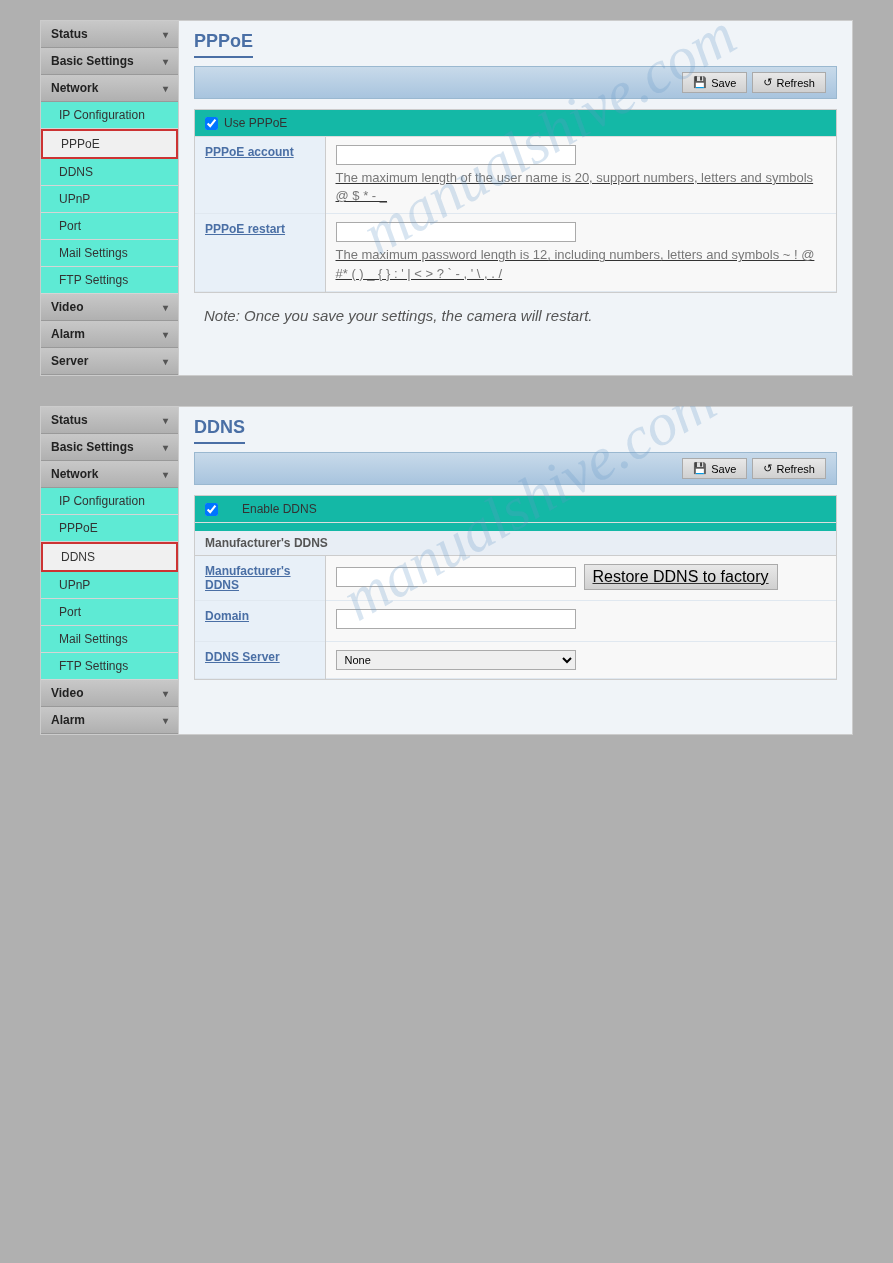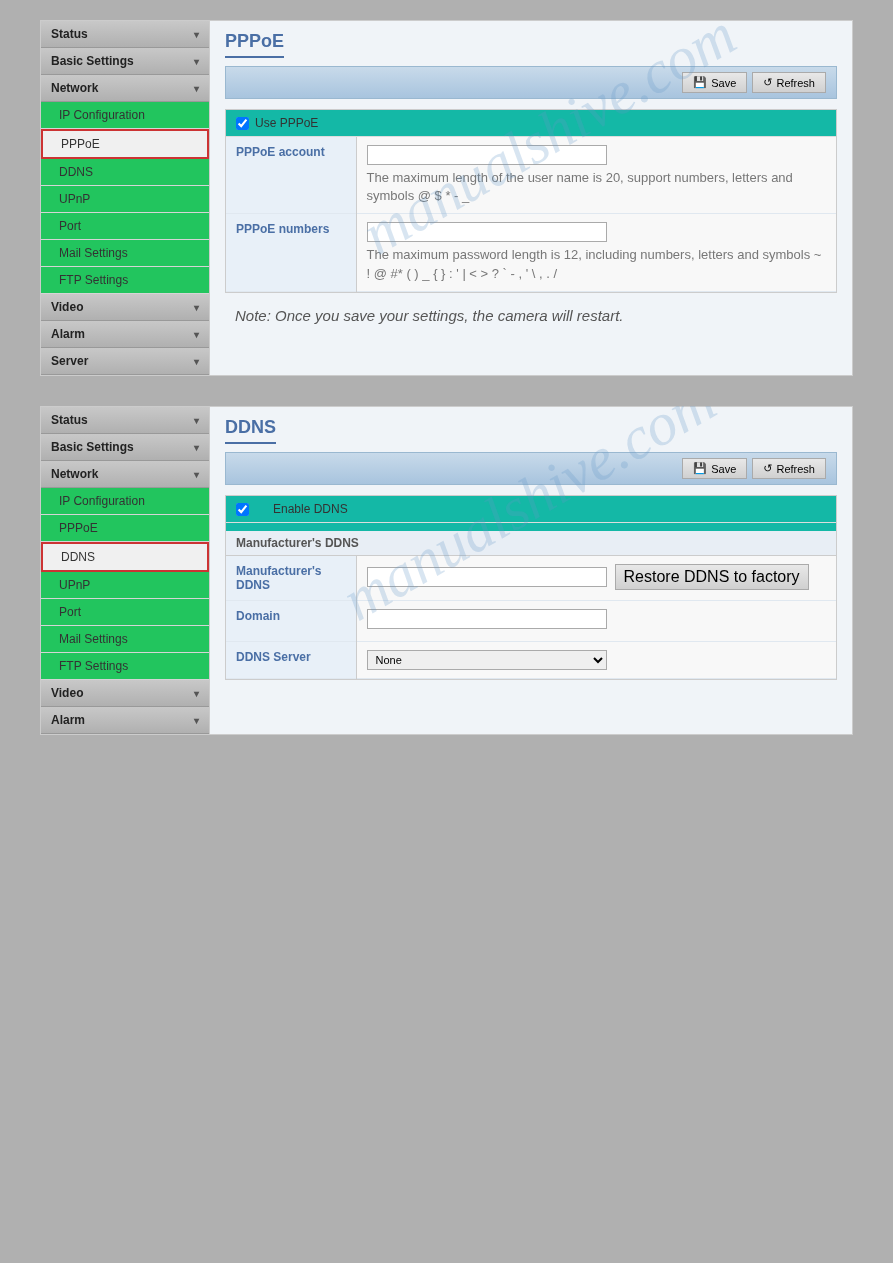--- a/index.html
+++ b/index.html
@@ -19,21 +19,21 @@
 
     .panel {
       display: flex;
       background: #fff;
       border: 1px solid #ccc;
       box-shadow: 2px 2px 6px rgba(0,0,0,0.2);
     }
 
     
     .sidebar {
-      width: 169px;
+      width: 138px;
       background: #e8e8e8;
       flex-shrink: 0;
       border-right: 1px solid #ccc;
     }
 
     .sidebar-item {
       display: flex;
       align-items: center;
       justify-content: space-between;
       padding: 6px 10px;
@@ -42,21 +42,21 @@
     }
 
     .sidebar-item.category {
       background: linear-gradient(to bottom, #c8c8c8, #b0b0b0);
       color: #222;
       font-weight: bold;
       border-bottom: 1px solid #999;
     }
 
     .sidebar-item.sub {
-      background: #22c55e;
+      background: #5eead4;
       padding-left: 18px;
       color: #333;
       border-bottom: 1px solid #d5d5d5;
     }
 
     .sidebar-item.sub.active {
       border: 2px solid #cc3333;
       background: #f0f0f0;
     }
 
@@ -122,20 +122,21 @@
       border-collapse: collapse;
     }
 
     .form-table tr {
       border-bottom: 1px solid #e0e8f0;
     }
 
     .form-table td {
       padding: 8px 10px;
       vertical-align: top;
+      text-decoration: underline;
     }
 
     .form-table td:first-child {
       width: 130px;
       color: #4a6fa5;
       font-weight: bold;
       background: #e8f0f8;
       border-right: 1px solid #ccc;
     }
 
@@ -300,21 +301,21 @@
           <table class="form-table">
             <tbody>
                 <tr>
               <td>PPPoE account</td>
               <td>
                 <input type="text" class="form-input" value="" style="">
                 <span class="hint-text">The maximum length of the user name is 20, support numbers, letters and symbols @ $ * - _</span>
               </td>
             </tr>
             <tr>
-              <td>PPPoE numbers</td>
+              <td>PPPoE restart</td>
               <td>
                 <input type="password" class="form-input" value="" style="">
                 <span class="hint-text">The maximum password length is 12, including numbers, letters and symbols ~ ! @ #* ( ) _ { } : ' | &lt; &gt; ? ` - , ' \ , . /</span>
               </td>
             </tr>
           </tbody>
             </table>
         </div>
 
         <div class="note-text">Note: Once you save your settings, the camera will restart.</div>

